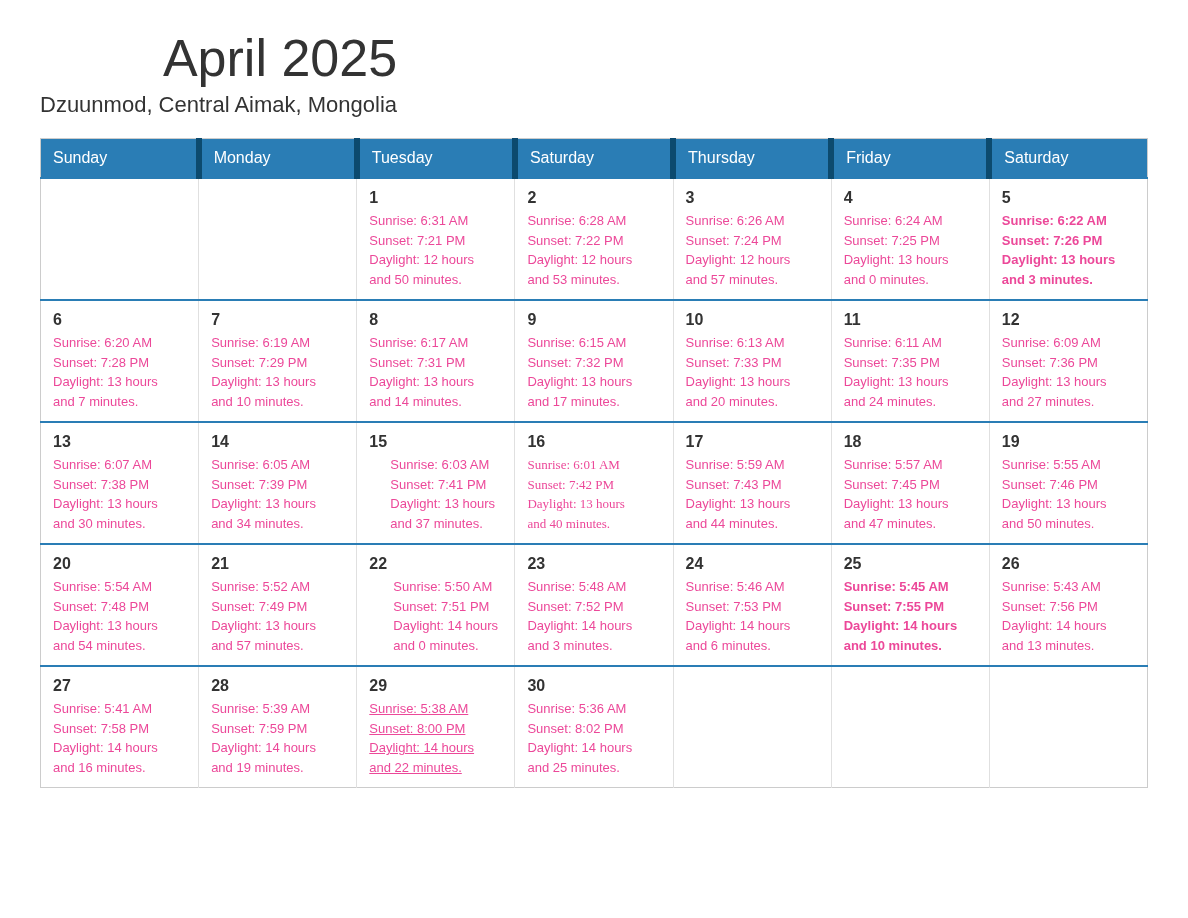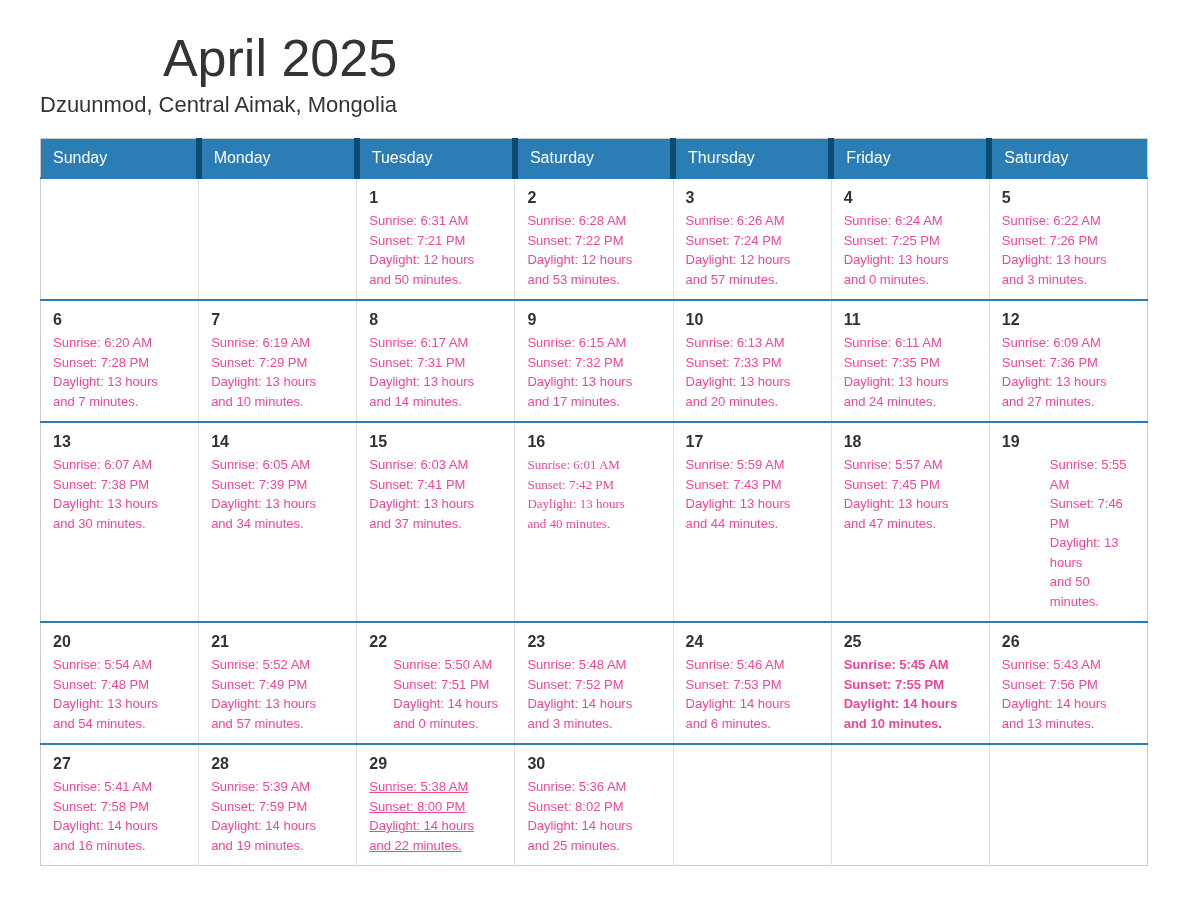--- a/index.html
+++ b/index.html
@@ -144,21 +144,21 @@
         </td>
         <td>
           <div class="day-number">4</div>
           <div class="day-info" style="white-space: pre-line;">Sunrise: 6:24 AM
 Sunset: 7:25 PM
 Daylight: 13 hours
 and 0 minutes.</div>
         </td>
         <td>
           <div class="day-number">5</div>
-          <div class="day-info" style="white-space: pre-line;">Sunrise: 6:22 AM
+          <div class="day-info" style="white-space: pre-line; font-weight: bold;">Sunrise: 6:22 AM
 Sunset: 7:26 PM
 Daylight: 13 hours
 and 3 minutes.</div>
         </td>
       </tr>
       <tr>
         <td>
           <div class="day-number">6</div>
           <div class="day-info" style="white-space: pre-line;">Sunrise: 6:20 AM
 Sunset: 7:28 PM
@@ -218,21 +218,21 @@
         </td>
         <td>
           <div class="day-number">14</div>
           <div class="day-info" style="white-space: pre-line;">Sunrise: 6:05 AM
 Sunset: 7:39 PM
 Daylight: 13 hours
 and 34 minutes.</div>
         </td>
         <td>
           <div class="day-number">15</div>
-          <div class="day-info" style="white-space: pre-line;">Sunrise: 6:03 AM
+          <div class="day-info" style="white-space: pre-line; margin-left: 21px;">Sunrise: 6:03 AM
 Sunset: 7:41 PM
 Daylight: 13 hours
 and 37 minutes.</div>
         </td>
         <td>
           <div class="day-number">16</div>
           <div class="day-info" style="white-space: pre-line; font-family: Liberation Serif, serif;">Sunrise: 6:01 AM
 Sunset: 7:42 PM
 Daylight: 13 hours
 and 40 minutes.</div>
@@ -246,21 +246,21 @@
         </td>
         <td>
           <div class="day-number">18</div>
           <div class="day-info" style="white-space: pre-line;">Sunrise: 5:57 AM
 Sunset: 7:45 PM
 Daylight: 13 hours
 and 47 minutes.</div>
         </td>
         <td>
           <div class="day-number">19</div>
-          <div class="day-info" style="white-space: pre-line; margin-left: 48px;">Sunrise: 5:55 AM
+          <div class="day-info" style="white-space: pre-line;">Sunrise: 5:55 AM
 Sunset: 7:46 PM
 Daylight: 13 hours
 and 50 minutes.</div>
         </td>
       </tr>
       <tr>
         <td>
           <div class="day-number">20</div>
           <div class="day-info" style="white-space: pre-line;">Sunrise: 5:54 AM
 Sunset: 7:48 PM

